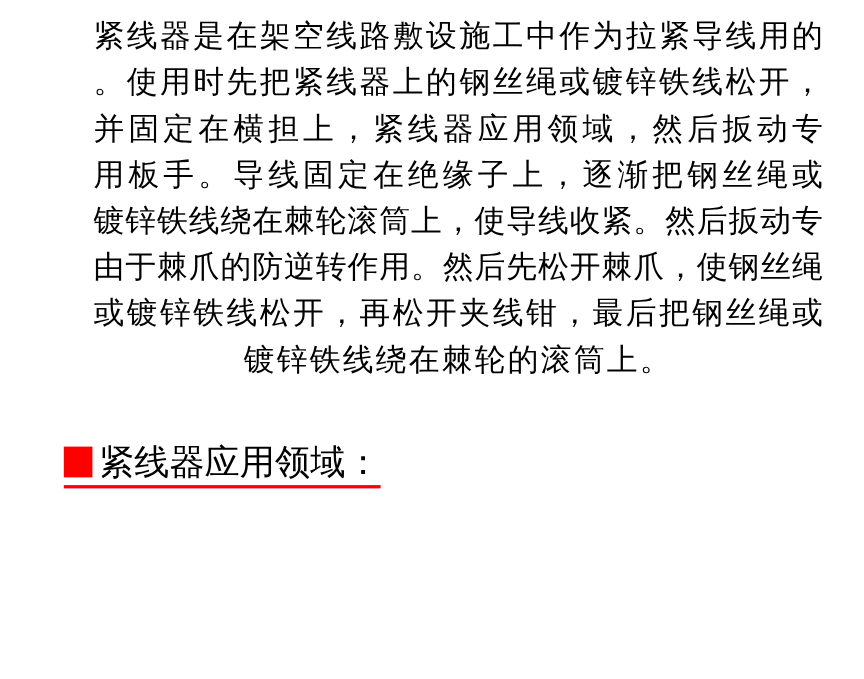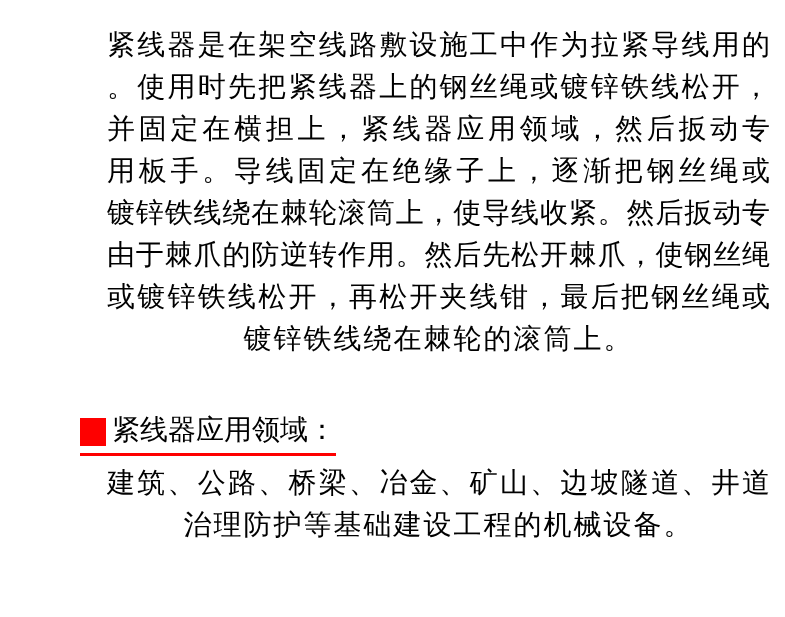--- a/index.html
+++ b/index.html
@@ -11,24 +11,23 @@
     height: 617px;
     background: #ffffff;
     position: relative;
     overflow: hidden;
     font-family: "DejaVu Sans", "Liberation Sans", sans-serif;
     color: #000000;
   }
   .doc {
     position: absolute;
     left: 85px;
-    top: 24px;
+    top: 12px;
     width: 663px;
     font-size: 28px;
-    margin-left: 22px;
   }
   .line {
     line-height: 42px;
     height: 42px;
     overflow: hidden;
   }
   
   .line.just {
     text-align: justify;
     text-align-last: justify;
@@ -51,25 +50,24 @@
   }
   .red-square {
     display: inline-block;
     width: 26px;
     height: 28px;
     background: #fe0000;
     margin-right: 6px;
     flex: 0 0 auto;
   }
   .heading-text {
-    font-size: 28px;
+    font-size: 32px;
     line-height: 36px;
     white-space: nowrap;
     letter-spacing: 0;
-    font-family: Liberation Mono, monospace;
   }
   .apps {
     margin-top: 6px;
   }
 </style>
 </head>
 <body>
 
 <div class="doc">
 
@@ -82,18 +80,14 @@
     <div class="line just">由于棘爪的防逆转作用。然后先松开棘爪，使钢丝绳</div>
     <div class="line just">或镀锌铁线松开，再松开夹线钳，最后把钢丝绳或</div>
     <div class="line plain">镀锌铁线绕在棘轮的滚筒上。</div>
   </div>
 
   <div class="heading-row">
     <span class="red-square"></span>
     <span class="heading-text">紧线器应用领域：</span>
   </div>
 
-  <div class="apps">
-    <div class="line just">建筑、公路、桥梁、冶金、矿山、边坡隧道、井道</div>
-    <div class="line plain">治理防护等基础建设工程的机械设备。</div>
-  </div>
 
 </div>
 
 </body></html>

